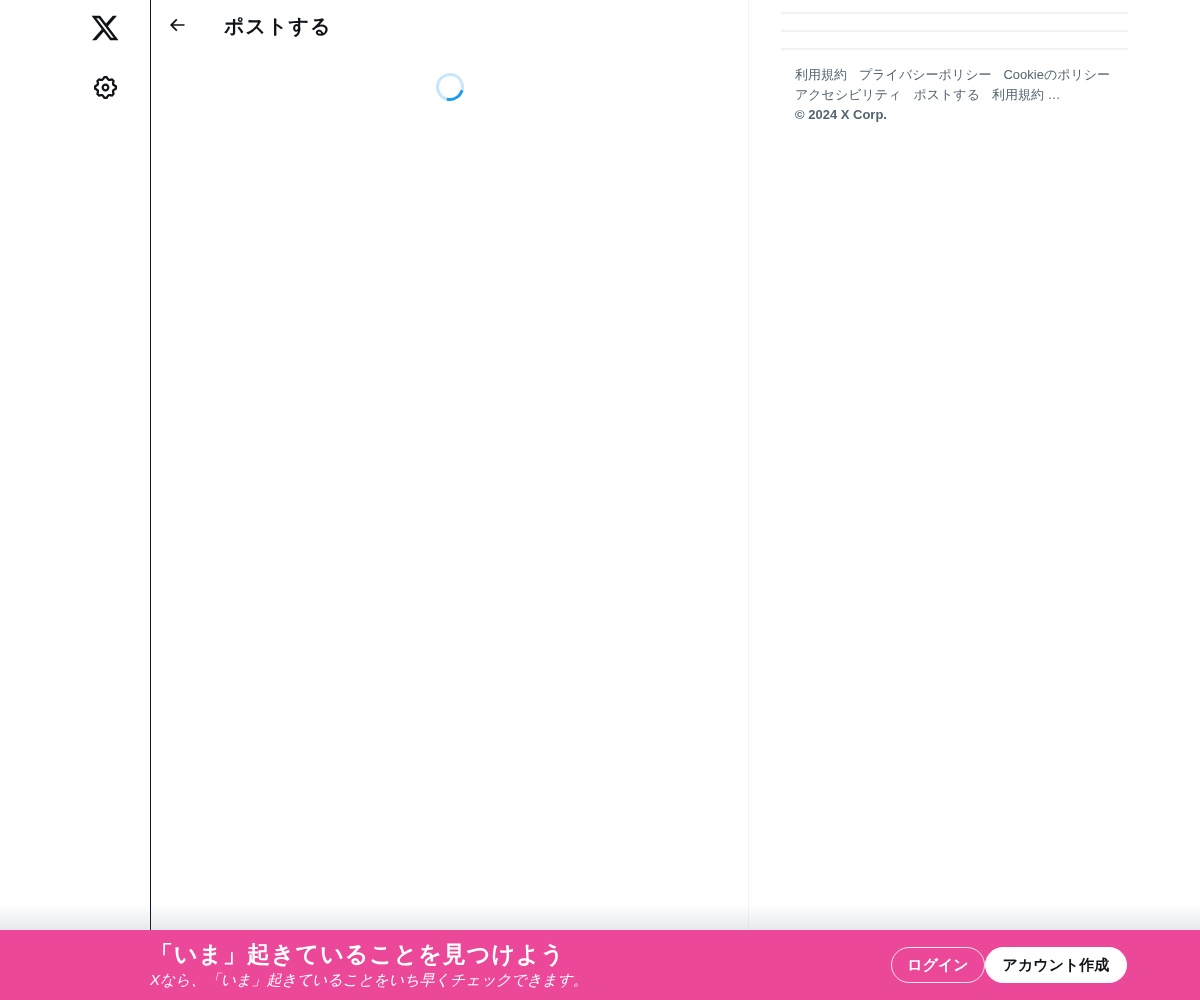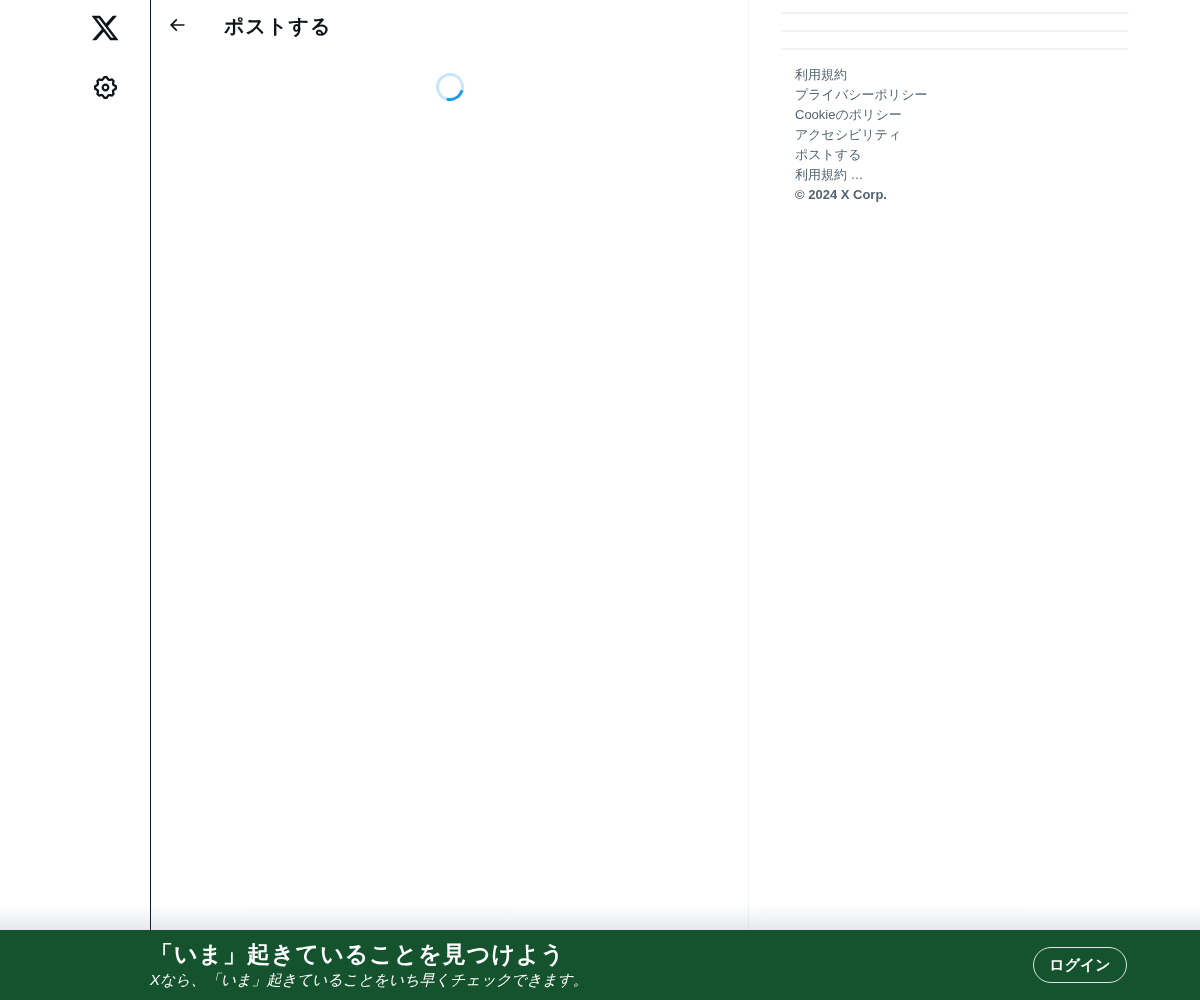--- a/index.html
+++ b/index.html
@@ -28,28 +28,28 @@
              border: 3px solid rgba(29,155,240,0.25); border-bottom-color: #1d9bf0;
              border-radius: 50%; transform: rotate(-30deg); }
 
   
   .sidebar { position: absolute; left: 781px; top: 0; width: 347px; height: 930px; background: #fff; }
   .skel-line { position: absolute; left: 0; width: 347px; height: 2px; background: #eff3f4; }
   .skel-1 { top: 12px; } .skel-2 { top: 30px; } .skel-3 { top: 48px; }
 
   .sidebar-footer { position: absolute; top: 65px; left: 0; width: 347px; padding: 0 14px;
                     font-size: 13px; line-height: 20px; color: #536471; }
-  .sidebar-footer nav { display: flex; flex-wrap: wrap; column-gap: 28px; flex-direction: column; }
+  .sidebar-footer nav { display: flex; flex-wrap: wrap; column-gap: 12px; }
   .footer-link { color: #536471; text-decoration: none; cursor: pointer; white-space: nowrap; }
   .footer-copy { color: #536471; white-space: nowrap; font-weight: bold; }
 
   
   .banner-shadow { position: absolute; left: 0; bottom: 70px; width: 1200px; height: 26px;
                    background: linear-gradient(to bottom, rgba(255,255,255,0), rgba(101,119,134,0.16)); pointer-events: none; }
-  .banner { position: absolute; left: 0; top: 930px; width: 1200px; height: 70px; background: #14532d; }
+  .banner { position: absolute; left: 0; top: 930px; width: 1200px; height: 70px; background: #ec4899; }
   .banner-text { position: absolute; left: 150px; top: 10px; color: #fff; }
   .banner-title { font-size: 23px; line-height: 29px; font-weight: 700; letter-spacing: 1px; }
   .banner-subtitle { font-size: 15px; line-height: 19px; margin-top: 1px; font-style: italic; }
   .banner-buttons { position: absolute; right: 73px; top: 17px; display: flex; }
   .btn { height: 36px; border-radius: 9999px; font-size: 15px; font-weight: 700; cursor: pointer;
          display: flex; align-items: center; justify-content: center;
          font-family: "Liberation Sans", "DejaVu Sans", sans-serif; }
   .btn-login { width: 94px; background: transparent; border: 1px solid rgba(255,255,255,0.85); color: #ffffff; }
   .btn-signup { width: 142px; background: #ffffff; border: 1px solid #ffffff; color: #0f1419; }
 </style>
@@ -107,16 +107,17 @@
   </aside>
 
   <div class="banner-shadow"></div>
   <div class="banner">
     <div class="banner-text">
       <div class="banner-title">「いま」起きていることを見つけよう</div>
       <div class="banner-subtitle">Xなら、「いま」起きていることをいち早くチェックできます。</div>
     </div>
     <div class="banner-buttons">
       <button class="btn btn-login">ログイン</button>
+      <button class="btn btn-signup">アカウント作成</button>
     </div>
   </div>
 
 </div>
 
 </body></html>

